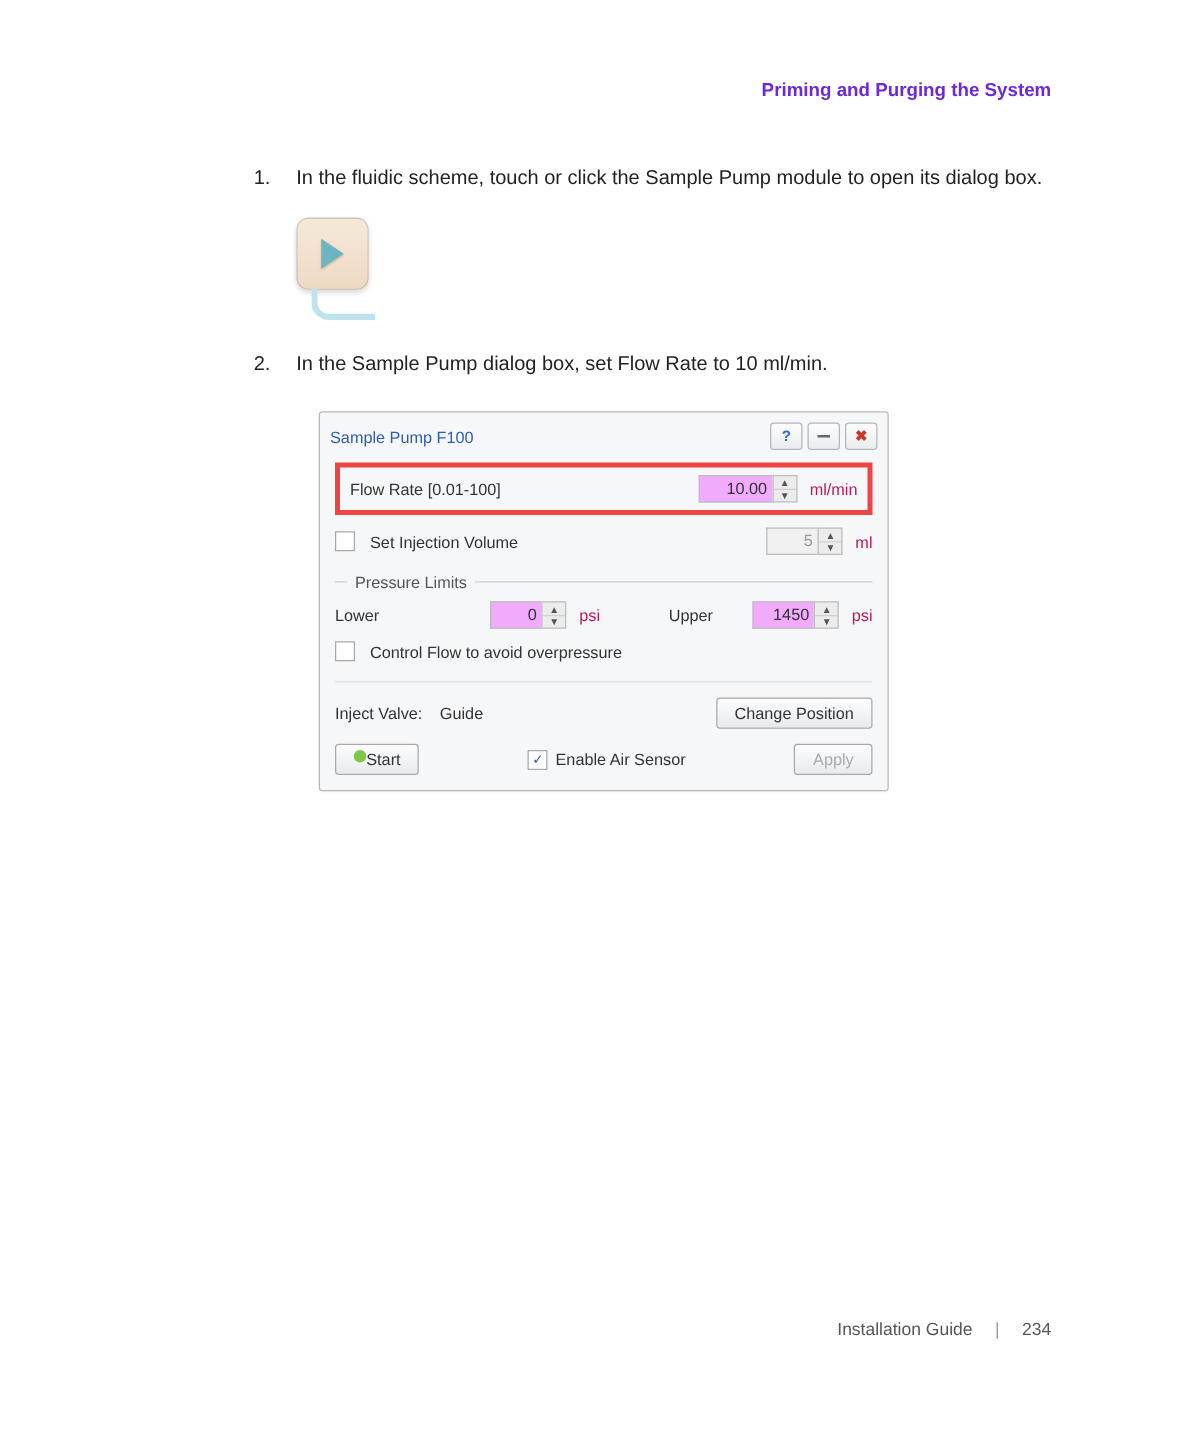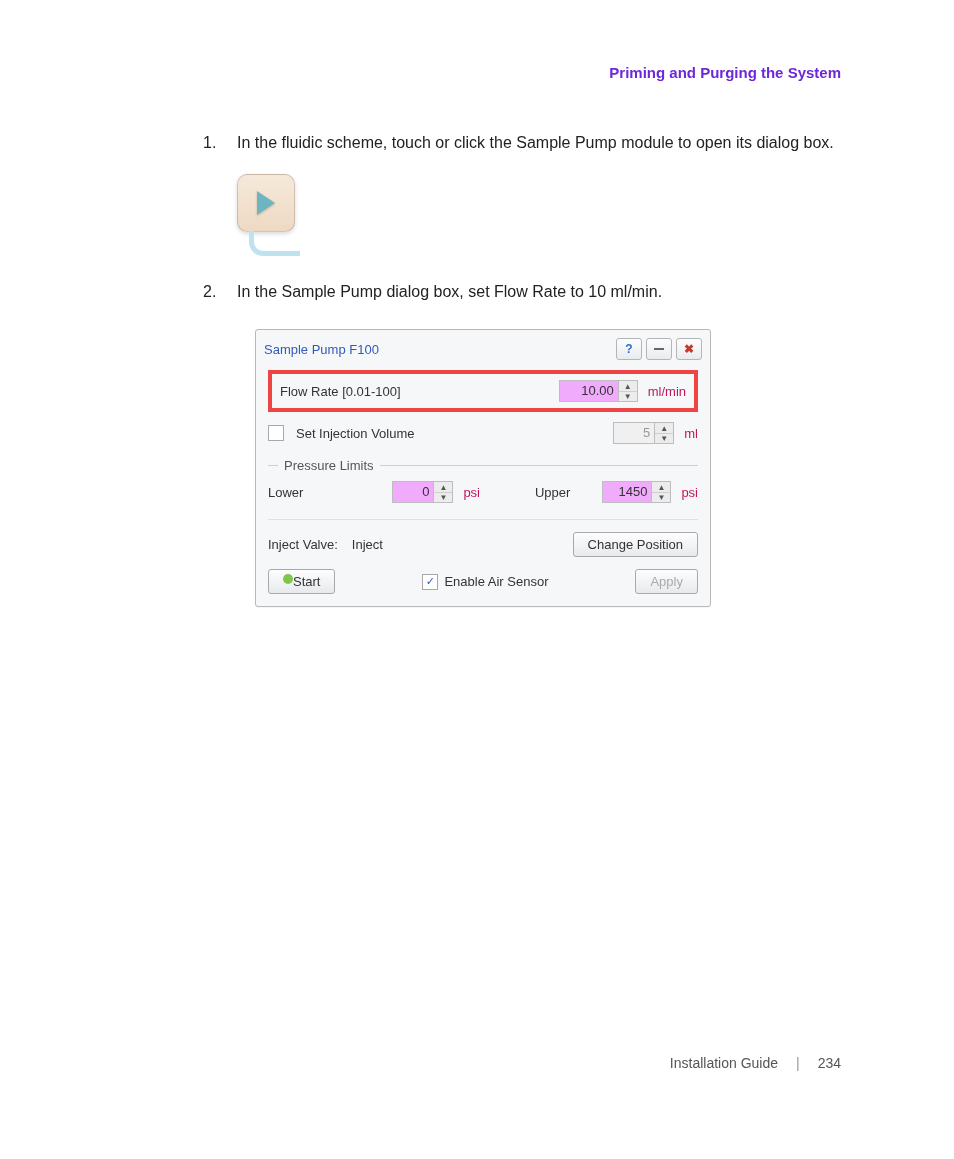--- a/index.html
+++ b/index.html
@@ -366,26 +366,30 @@
                 <span class="val" style="width:40px">1450</span>
                 <span class="arrows">
                     <span>▲</span>
                     <span>▼</span>
                   </span>
               </span>
               <span class="unit">psi</span>
             </div>
           </div>
 
+          <div class="row">
+            <span class="chk unchecked">✓</span>
+            <span>Control Flow to avoid overpressure</span>
+          </div>
 
           <div class="divider"></div>
 
           <div class="row">
             <span>Inject Valve:</span>
-            <span style="margin-left:8px">Inject</span>
+            <span style="margin-left:8px">Guide</span>
             <span style="flex:1"></span>
             <span class="btn3d">Change Position</span>
           </div>
 
           <div class="footer-row">
             <span class="btn3d start-btn">
               <span class="dot"></span>
               <span>Start</span>
             </span>
             <span class="enable-air">

